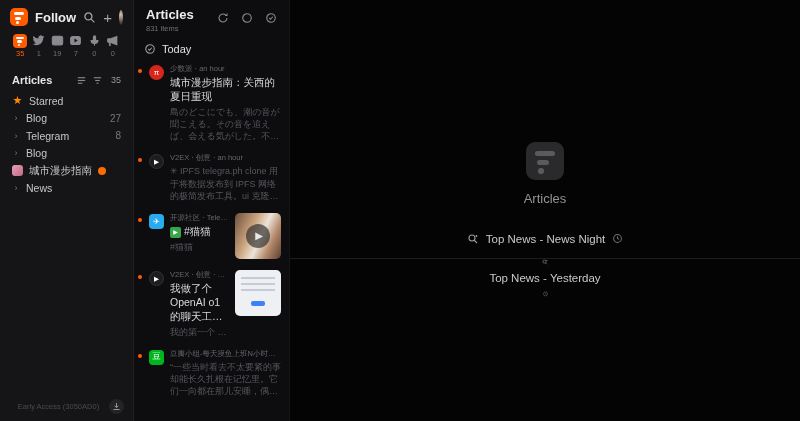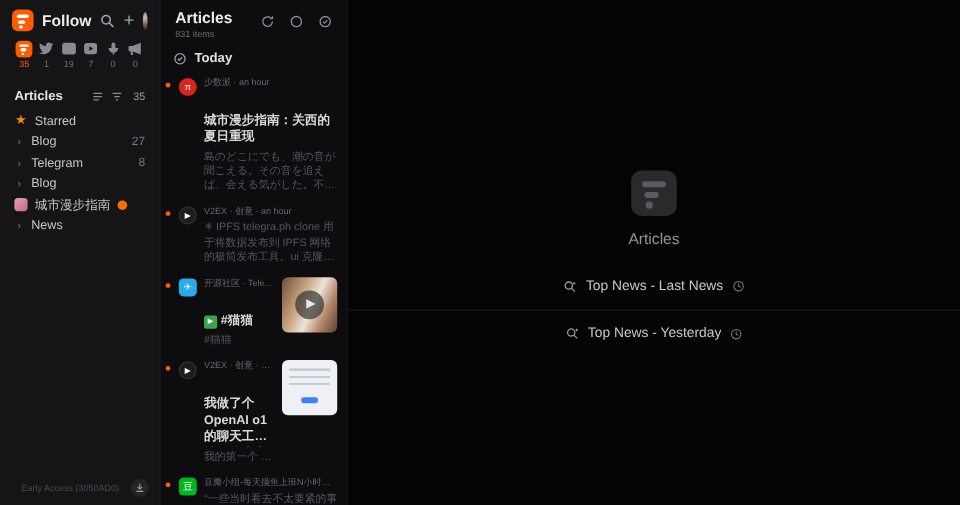--- a/index.html
+++ b/index.html
@@ -62,33 +62,33 @@
   .dl-btn svg { stroke:#9a9a9f; }
 
   
   .timeline { width:156px; height:421px; background:#0d0d0f; flex-shrink:0; border-right:1px solid rgba(255,255,255,.04); overflow:hidden; display:flex; flex-direction:column; }
   .tl-head { padding:7px 10px 4px 12px; display:flex; }
   .tl-head-left { flex:1; }
   .tl-title { font-size:13px; font-weight:700; color:#ececee; }
   .tl-sub { font-size:7.5px; color:#717176; margin-top:2px; }
   .tl-actions { display:flex; gap:8px; padding-top:3px; }
   .tl-actions .hdr-icon svg { stroke:#8a8a90; }
-  .today-row { display:flex; align-items:center; gap:6px; padding:6px 12px 4px 10px; font-size:11px; font-weight:700; color:#e0e0e3; }
+  .today-row { display:flex; align-items:center; gap:6px; padding:6px 12px 4px 10px; font-size:11px; font-weight:400; color:#e0e0e3; }
   .today-row svg { stroke:#9a9a9f; }
 
   .entry { position:relative; display:flex; gap:6px; padding:5px 8px 6px 15px; cursor:pointer; }
   .unread-dot { position:absolute; left:4px; top:10px; width:4px; height:4px; border-radius:50%; background:#ff5c00; }
   .avatar { width:15px; height:15px; border-radius:50%; flex-shrink:0; display:flex; align-items:center; justify-content:center; font-size:8px; color:#fff; margin-top:1px; }
   .av-sspai { background:#d8261c; }
   .av-v2ex { background:#1d1d1f; border:1px solid #333; font-size:6.5px; }
   .av-tg { background:#2aabee; border-radius:4px; font-size:8px; }
   .av-douban { background:#00b51d; border-radius:4px; font-size:8.5px; }
   .entry-main { flex:1; min-width:0; }
   .meta { font-size:7.5px; color:#66666c; white-space:nowrap; overflow:hidden; text-overflow:ellipsis; }
-  .title { font-size:10.5px; font-weight:700; color:#d9d9dc; line-height:1.32; margin-top:20px; display:flex; align-items:center; gap:3px; }
+  .title { font-size:10.5px; font-weight:400; color:#d9d9dc; line-height:1.32; margin-top:2px; display:flex; align-items:center; gap:3px; }
   .title.multiline { display:-webkit-box; -webkit-box-orient:vertical; overflow:hidden; }
   .desc { font-size:9px; color:#56565d; line-height:1.36; margin-top:2px; display:-webkit-box; -webkit-box-orient:vertical; overflow:hidden; }
   .clamp1 { -webkit-line-clamp:1; } .clamp3 { -webkit-line-clamp:3; }
   .thumb { width:46px; height:46px; border-radius:5px; flex-shrink:0; position:relative; overflow:hidden; }
   .thumb-cat { background:linear-gradient(115deg,#6e4f3c 0%,#caa47e 35%,#ece4d8 55%,#b4886a 75%,#5c3f30 100%); }
   .play-overlay { position:absolute; inset:0; display:flex; align-items:center; justify-content:center; }
   .play-circle { width:24px; height:24px; border-radius:50%; background:rgba(40,40,40,.65); display:flex; align-items:center; justify-content:center; }
   .play-circle span { color:#e8e8e8; font-size:10px; margin-left:2px; line-height:1; }
   .thumb-shot { background:#eef0f3; }
   .thumb-shot::before { content:""; position:absolute; left:6px; right:6px; top:7px; height:18px;
@@ -101,21 +101,21 @@
   .reader { flex:1; height:421px; background:#040404; display:flex; flex-direction:column; align-items:center; }
   .ph-block { margin-top:142px; display:flex; flex-direction:column; align-items:center; }
   .ph-logo { width:38px; height:38px; border-radius:9px; background:#2a2a2d; position:relative; }
   .ph-logo i { background:#5a5a5f; }
   .ph-logo .b1 { left:9px; top:9px; width:20px; height:5px; border-radius:3px; }
   .ph-logo .b2 { left:11px; top:17.5px; width:12px; height:5px; border-radius:3px; }
   .ph-logo .b3 { left:12px; top:26px; width:5.5px; height:5.5px; border-radius:50%; }
   .ph-label { margin-top:11px; font-size:13px; color:#949499; }
   .reader-rows { width:100%; margin-top:13px; }
   .ai-row { height:39px; display:flex; align-items:center; justify-content:center; gap:7px; font-size:11.5px; color:#cacace; cursor:pointer; }
-  .ai-row + .ai-row { border-top:1px solid #1d1d20; }
+  .ai-row + .ai-row { border-top:1px solid #1d1d20;flex-direction:column; }
   .ai-row svg.lead { stroke:#9a9a9f; }
   .ai-row svg.trail { stroke:#717176; }
 </style>
 </head>
 <body>
 
 <aside class="sidebar">
   <div class="brand-row">
     <span class="app-logo">
         <i class="b1"></i>
@@ -361,21 +361,21 @@
       </span>
     <span class="ph-label">Articles</span>
   </div>
   <div class="reader-rows">
     <div class="ai-row">
       <svg class="lead" width="12" height="12" viewBox="0 0 24 24" fill="none" stroke-width="2.2">
           <circle cx="10" cy="10" r="6"></circle>
           <line x1="14.5" y1="14.5" x2="20" y2="20"></line>
           <path d="M19 4v4M17 6h4" stroke-width="1.8"></path>
         </svg>
-      <span>Top News - Last News</span>
+      <span>Top News - News Night</span>
       <svg class="trail" width="11" height="11" viewBox="0 0 24 24" fill="none" stroke-width="2.2">
           <circle cx="12" cy="12" r="8.5"></circle>
           <path d="M12 7v5l3.5 2"></path>
         </svg>
     </div>
     <div class="ai-row">
       <svg class="lead" width="12" height="12" viewBox="0 0 24 24" fill="none" stroke-width="2.2">
           <circle cx="10" cy="10" r="6"></circle>
           <line x1="14.5" y1="14.5" x2="20" y2="20"></line>
           <path d="M19 4v4M17 6h4" stroke-width="1.8"></path>

